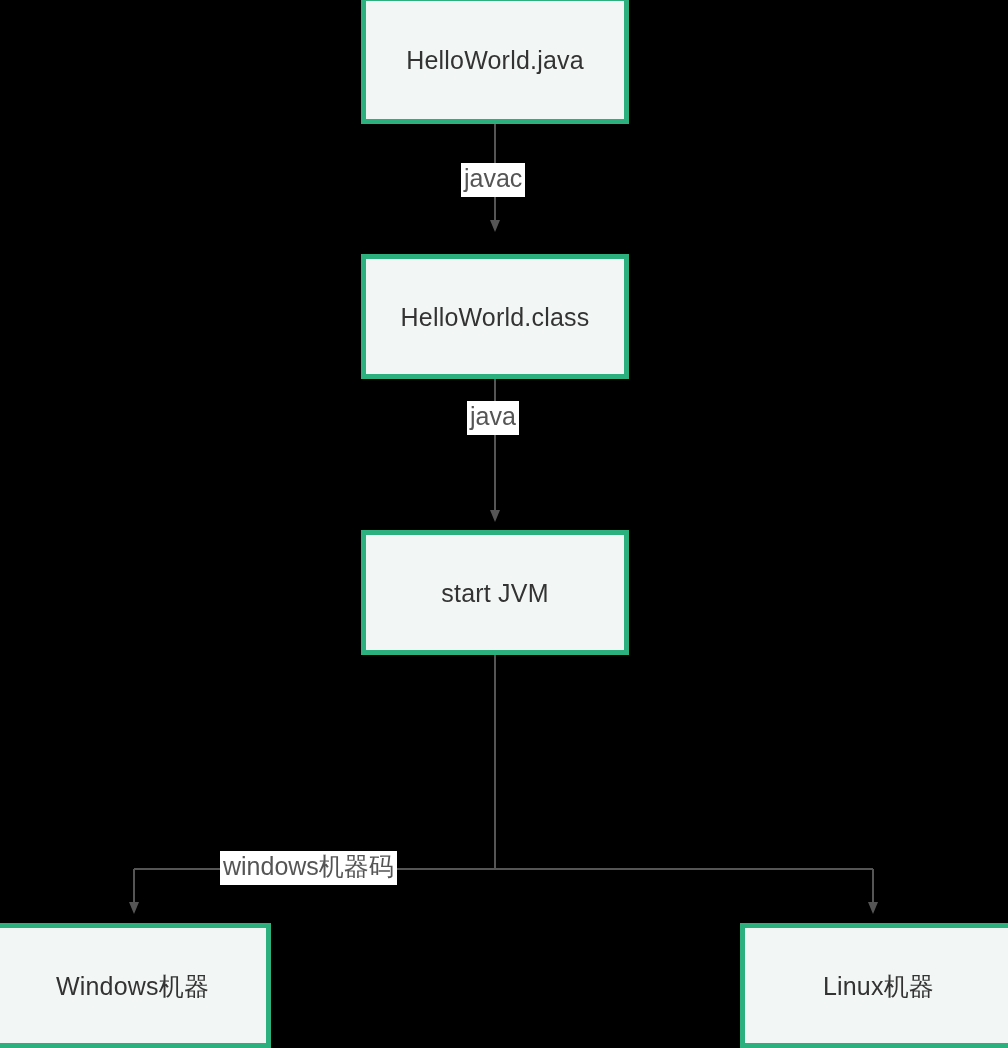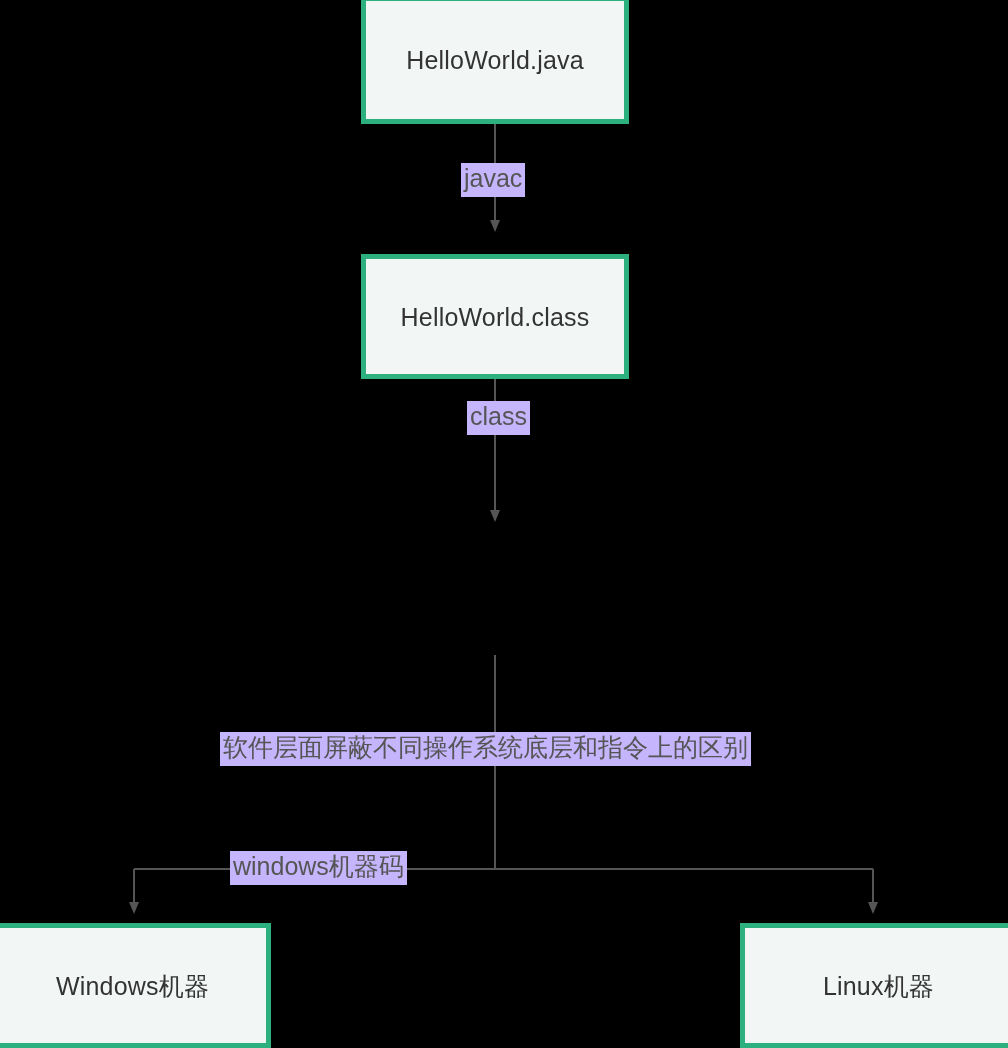--- a/index.html
+++ b/index.html
@@ -39,41 +39,41 @@
   .node-label {
     color: #333333;
     font-size: 25px;
     line-height: 1.2;
     letter-spacing: 0.2px;
     text-align: center;
     white-space: nowrap;
   }
   .edge-label {
     position: absolute;
-    background: #c4b5fd;
+    background: #ffffff;
     color: #555555;
     font-size: 25px;
     line-height: 1.18;
     padding: 1px 3px 3px 3px;
     white-space: nowrap;
     z-index: 4;
     box-sizing: border-box;
     text-align: center;
   }
   
   #node-source   { left: 361px; top: -4px;  width: 268px; height: 128px; }
   #node-class    { left: 361px; top: 254px; width: 268px; height: 125px; }
   #node-jvm      { left: 361px; top: 530px; width: 268px; height: 125px; }
   #node-windows  { left: -6px;  top: 923px; width: 277px; height: 125px; }
   #node-linux    { left: 740px; top: 923px; width: 277px; height: 125px; }
   
   #label-javac    { left: 461px; top: 163px; }
   #label-java     { left: 467px; top: 401px; }
   #label-shield   { left: 220px; top: 732px; }
-  #label-windows  { left: 230px; top: 851px; text-align: right; }
+  #label-windows  { left: 220px; top: 851px; text-align: right; }
   #label-linux    { left: 585px; top: 851px; }
 </style>
 </head>
 <body>
 
 <div id="diagram">
 
   <svg id="edges" viewBox="0 0 1008 1048" width="1008" height="1048">
     <defs>
       <marker id="arrowhead" markerWidth="12" markerHeight="10" refX="10" refY="5" orient="auto" markerUnits="userSpaceOnUse">
@@ -95,31 +95,33 @@
   </svg>
 
   <div class="node" id="node-source">
     <span class="node-label">HelloWorld.java</span>
   </div>
 
   <div class="node" id="node-class">
     <span class="node-label">HelloWorld.class</span>
   </div>
 
+  <div class="node" id="node-jvm">
+    <span class="node-label">start JVM</span>
+  </div>
 
   <div class="node" id="node-windows">
     <span class="node-label">Windows机器</span>
   </div>
 
   <div class="node" id="node-linux">
     <span class="node-label">Linux机器</span>
   </div>
 
   <div class="edge-label" id="label-javac">javac</div>
 
-  <div class="edge-label" id="label-java">class</div>
+  <div class="edge-label" id="label-java">java</div>
 
-  <div class="edge-label" id="label-shield">软件层面屏蔽不同操作系统底层和指令上的区别</div>
 
   <div class="edge-label" id="label-windows">windows机器码</div>
 
 
 </div>
 
 </body></html>

